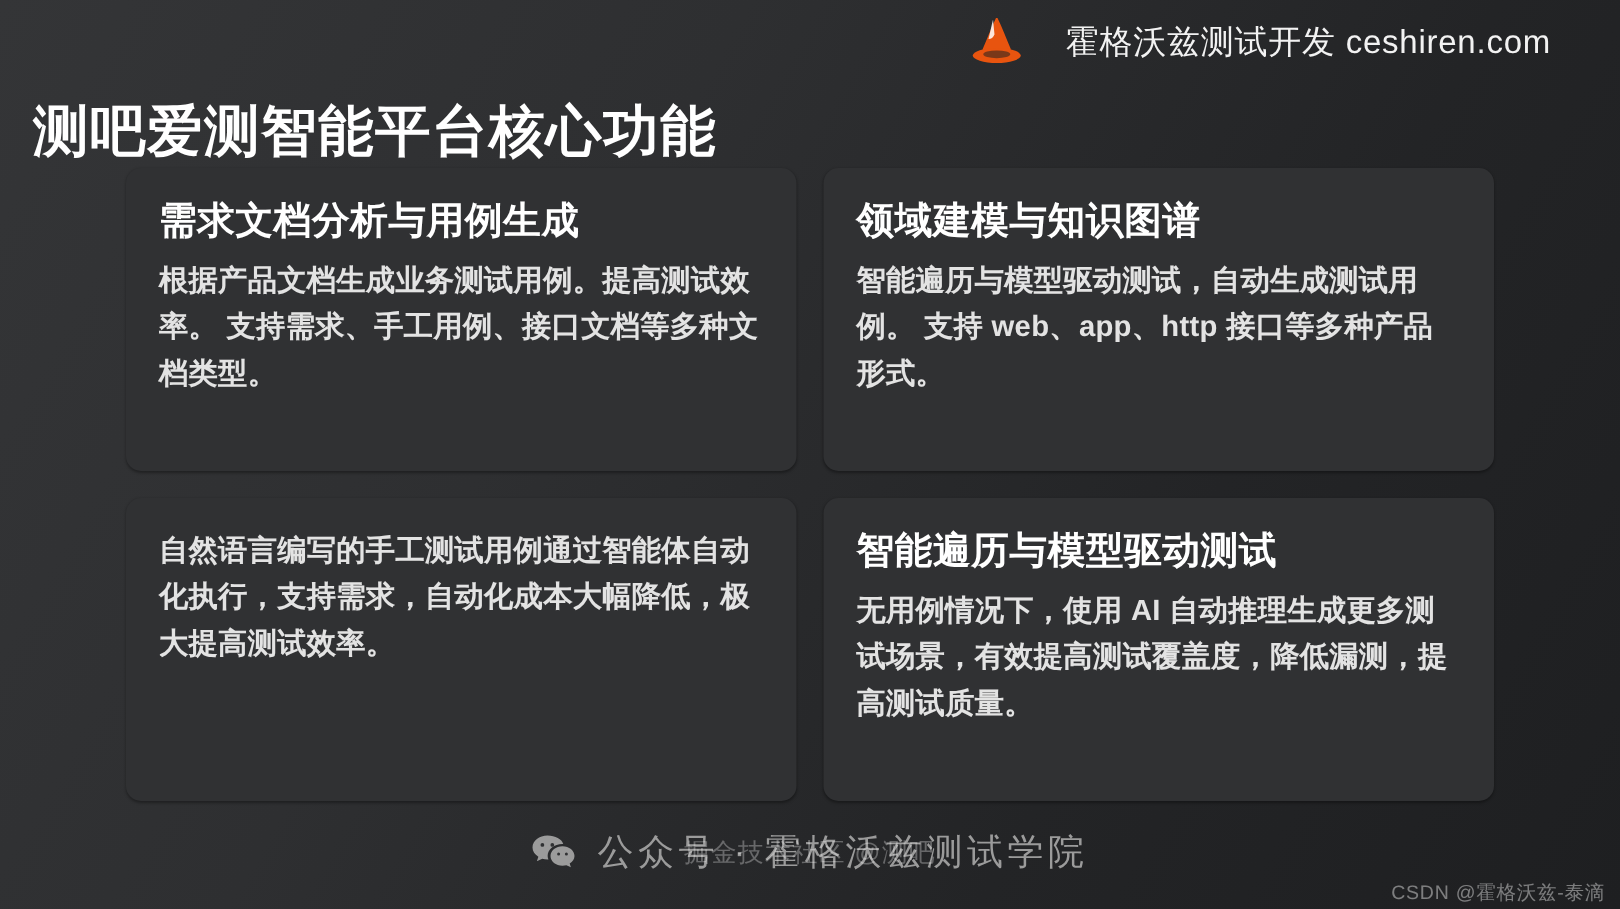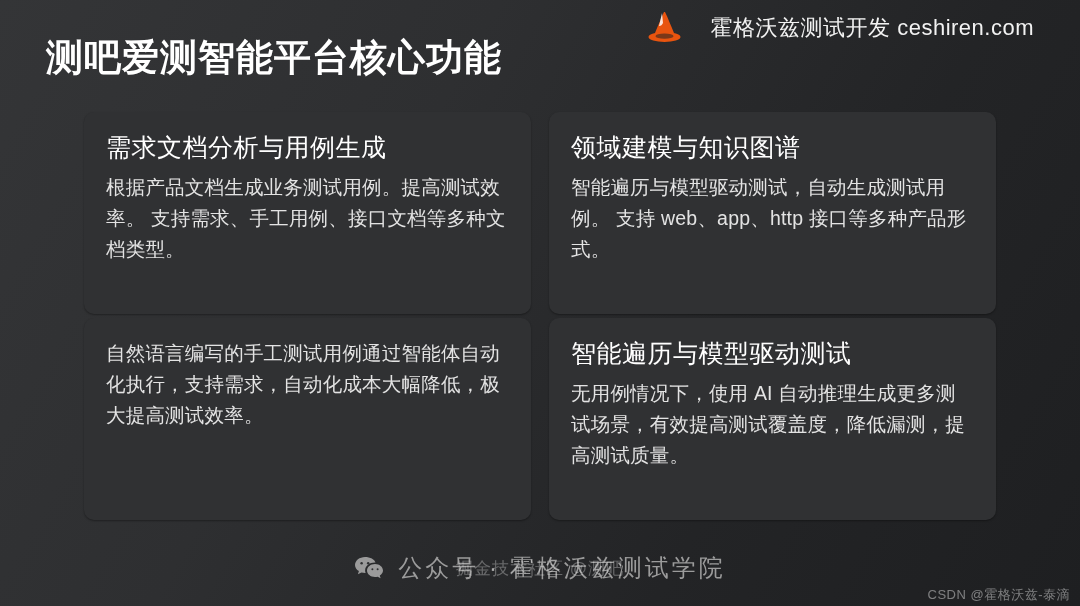--- a/index.html
+++ b/index.html
@@ -33,37 +33,37 @@
   .brand-text {
     color: #f2f2f2;
     font-size: 22px;
     letter-spacing: 0.5px;
     white-space: nowrap;
   }
   
   .slide-title {
     position: absolute;
     left: 22px;
-    top: 33px;
+    top: 63px;
     color: #ffffff;
     font-size: 37px;
     font-weight: bold;
     letter-spacing: 1px;
-    margin-left: 24px;
   }
   
   .grid {
     position: absolute;
     left: 84px;
     top: 112px;
     width: 912px;
     display: grid;
     grid-template-columns: 447px 447px;
     grid-template-rows: 202px 202px;
-    gap: 4px 18px;
+    gap: 18px 18px;
+    font-weight: bold;
   }
   .card {
     background: #303133;
     border-radius: 10px;
     padding: 20px 22px 14px 22px;
     box-sizing: border-box;
     box-shadow: 0 1px 2px rgba(0,0,0,0.35);
   }
   .card-title {
     color: #ffffff;

